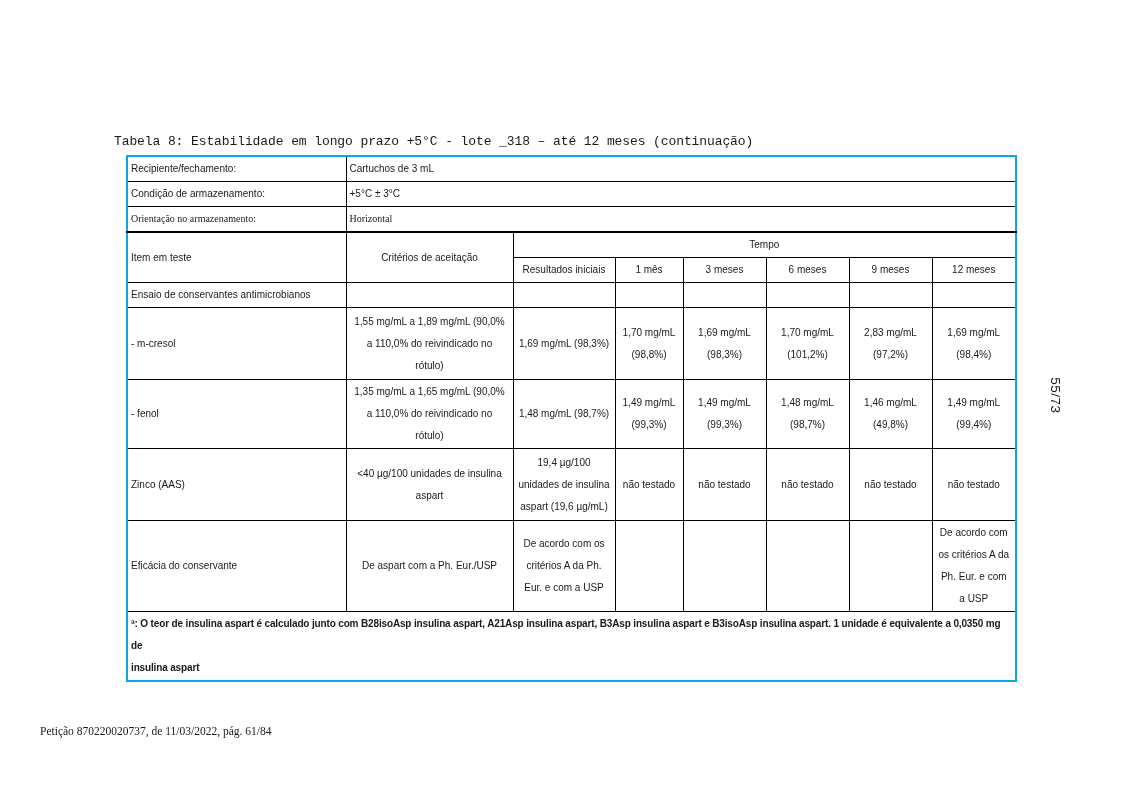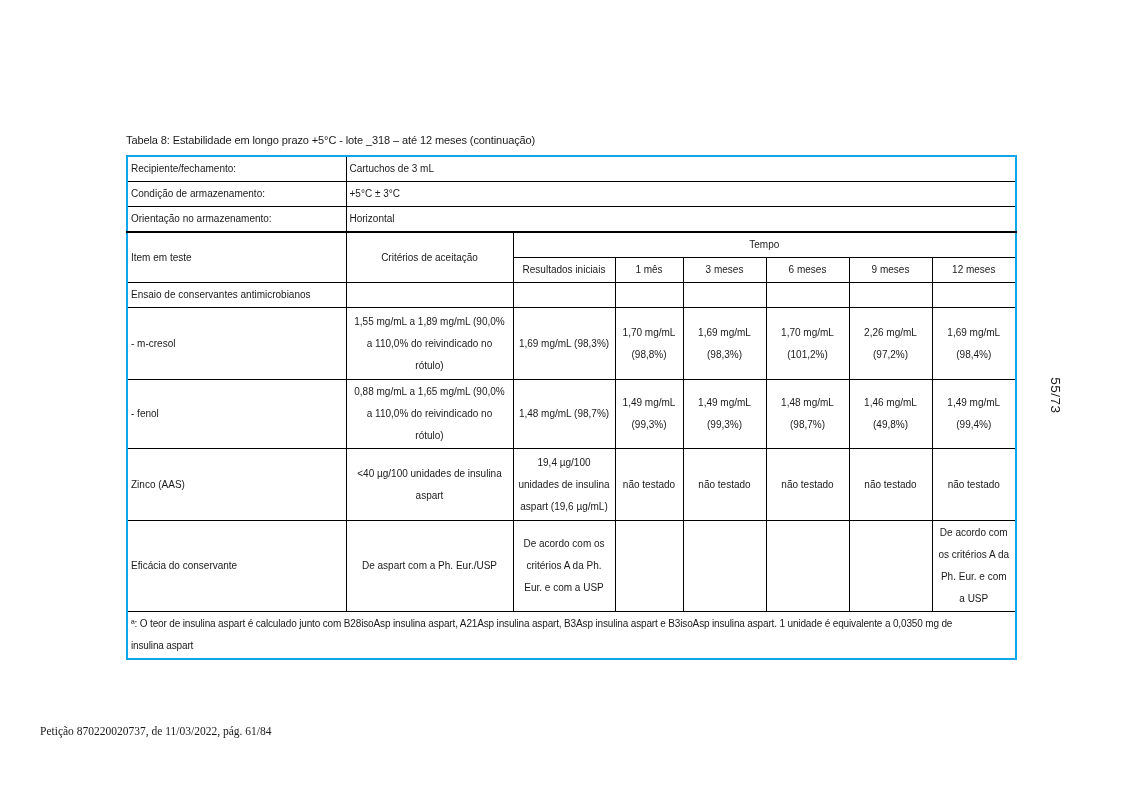--- a/index.html
+++ b/index.html
@@ -6,24 +6,25 @@
   html, body { background: #ffffff; }
   body {
     width: 1123px; height: 794px;
     position: relative;
     font-family: "Liberation Sans", sans-serif;
     color: #1a1a1a;
     overflow: hidden;
   }
   .doc-title {
     position: absolute;
-    left: 126px; top: 134px;
-    font-size: 11px;
+    left: 114px; top: 134px;
+    font-size: 13px;
     letter-spacing: -0.1px;
     white-space: nowrap;
+    font-family: Liberation Mono, monospace;
   }
   table.stability {
     position: absolute;
     left: 126px; top: 155px;
     width: 889px;
     border-collapse: collapse;
     table-layout: fixed;
     border: 2px solid #0ea5e9;
     font-family: "Liberation Sans", sans-serif;
     font-size: 10px;
@@ -33,30 +34,31 @@
   table.stability td {
     border: 1px solid #000;
     padding: 1px 3px;
     vertical-align: middle;
     line-height: 22px;
     white-space: pre-line;
     overflow: hidden;
   }
   td.c { text-align: center; }
   td.l { text-align: left; }
-  tr.thick-bottom td { border-bottom: 2px solid #000; }
+  tr.thick-bottom td { border-bottom: 2px solid #000; font-family: Liberation Serif, serif; }
   tr.h23 { height: 23px; }
   tr.h24 { height: 24px; }
   tr.h68 { height: 68px; }
   tr.h72 { height: 72px; }
   tr.h90 { height: 90px; }
   tr.h47 { height: 47px; }
   td.footnote {
     line-height: 22px;
     letter-spacing: -0.15px;
+    font-weight: bold;
   }
   .side-num {
     position: absolute;
     left: 1026px; top: 388px;
     width: 58px;
     text-align: center;
     font-size: 13.5px;
     font-weight: 500;
     letter-spacing: 0.5px;
     transform: rotate(90deg);
@@ -132,29 +134,29 @@
     <td class="c">1,55 mg/mL a 1,89 mg/mL (90,0%
 a 110,0% do reivindicado no
 rótulo)</td>
     <td class="c">1,69 mg/mL (98,3%)</td>
     <td class="c">1,70 mg/mL
 (98,8%)</td>
     <td class="c">1,69 mg/mL
 (98,3%)</td>
     <td class="c">1,70 mg/mL
 (101,2%)</td>
-    <td class="c">2,26 mg/mL
+    <td class="c">2,83 mg/mL
 (97,2%)</td>
     <td class="c">1,69 mg/mL
 (98,4%)</td>
   </tr>
 
   <tr class="h68">
     <td class="l">- fenol</td>
-    <td class="c">0,88 mg/mL a 1,65 mg/mL (90,0%
+    <td class="c">1,35 mg/mL a 1,65 mg/mL (90,0%
 a 110,0% do reivindicado no
 rótulo)</td>
     <td class="c">1,48 mg/mL (98,7%)</td>
     <td class="c">1,49 mg/mL
 (99,3%)</td>
     <td class="c">1,49 mg/mL
 (99,3%)</td>
     <td class="c">1,48 mg/mL
 (98,7%)</td>
     <td class="c">1,46 mg/mL

